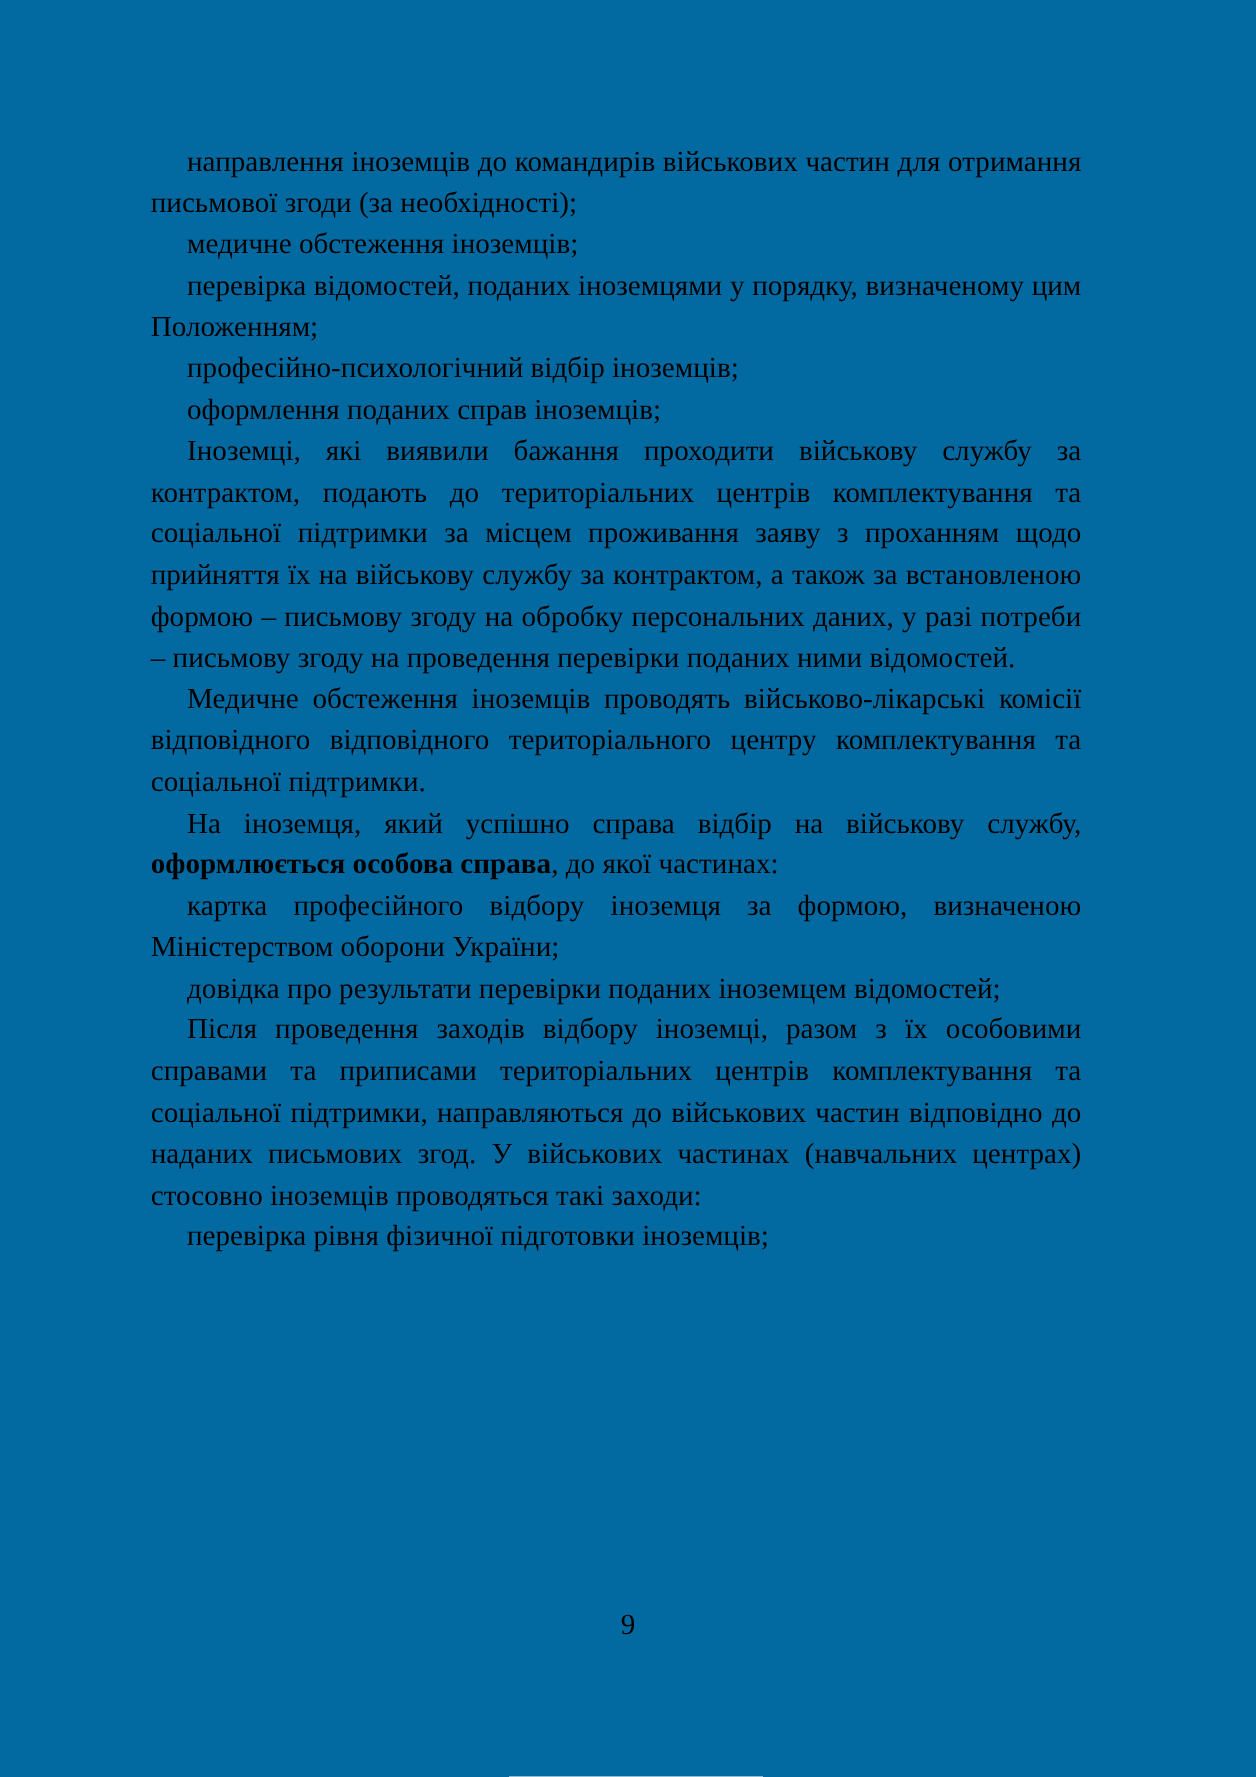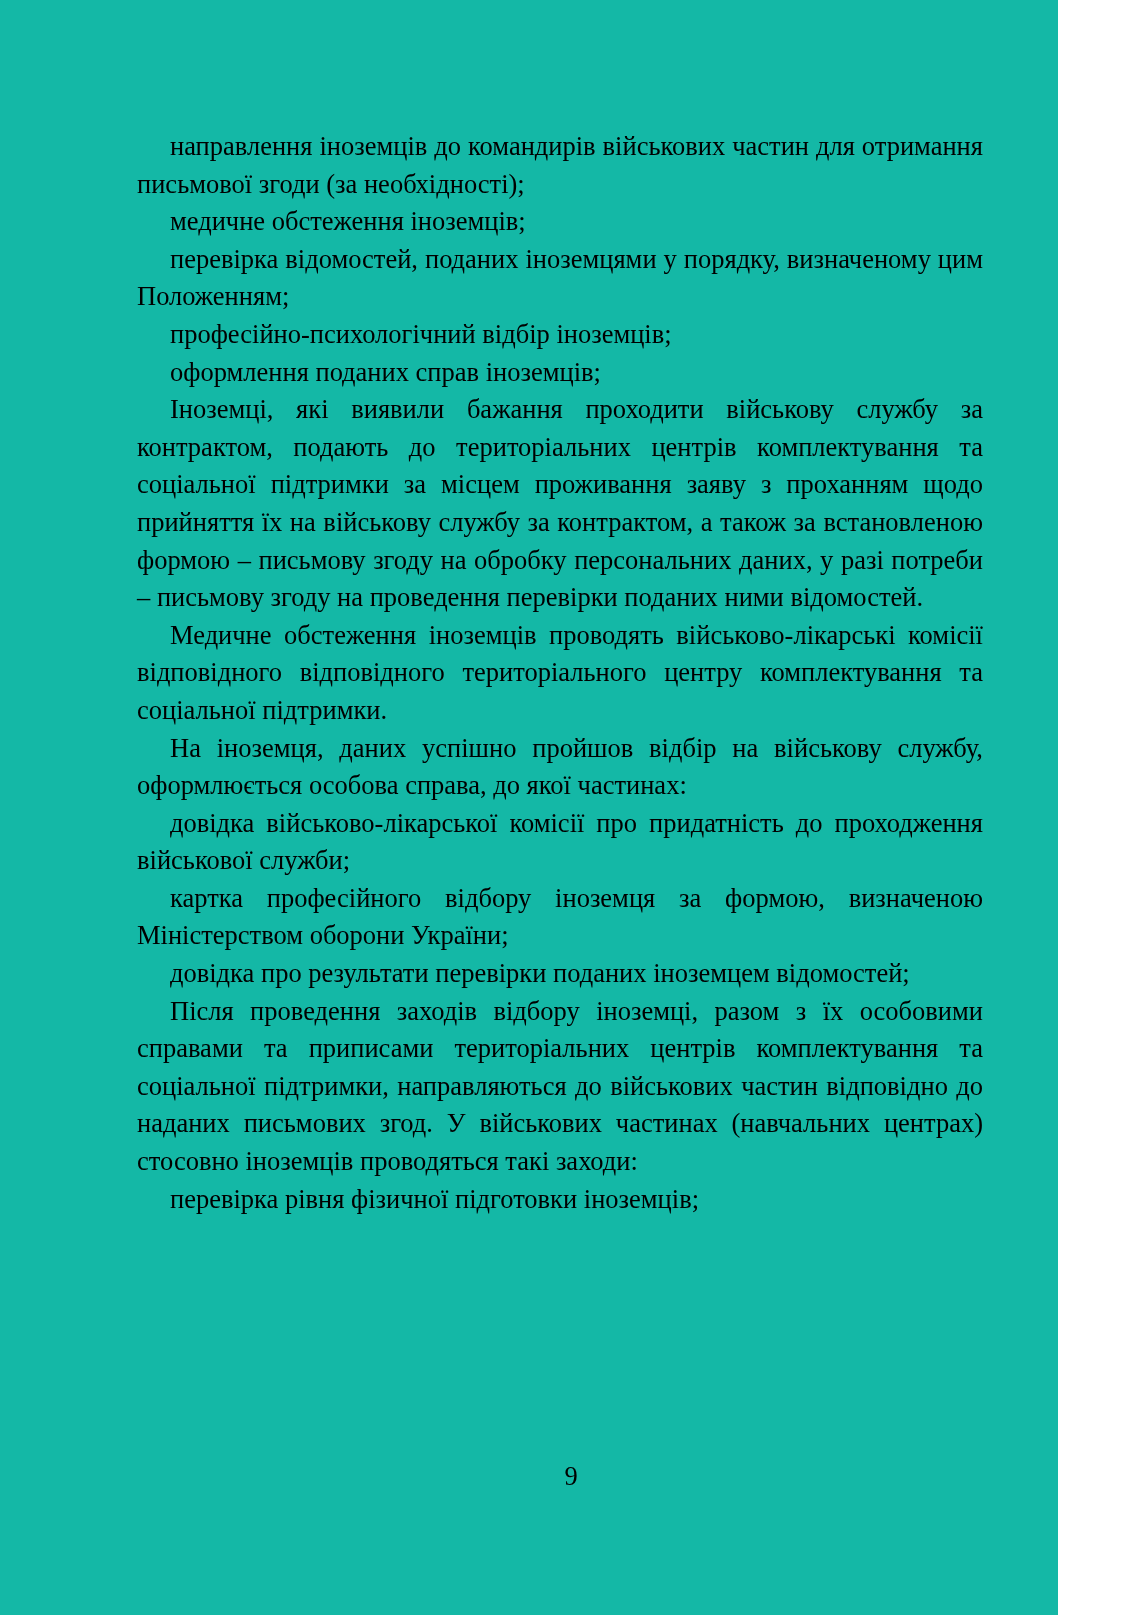--- a/index.html
+++ b/index.html
@@ -8,23 +8,23 @@
     padding: 0;
     background: #ffffff;
   }
   body {
     font-family: "Liberation Serif", "DejaVu Serif", serif;
     color: #000000;
     -webkit-font-smoothing: none;
   }
   .page {
     position: relative;
-    width: 1058px;
+    width: 1142px;
     height: 1615px;
-    background: #14b8a6;
+    background: #0369a1;
     overflow: hidden;
     box-sizing: border-box;
   }
   .text-column {
     position: absolute;
     left: 137px;
     top: 128px;
     width: 846px;
   }
   p.para {
@@ -35,21 +35,21 @@
     text-indent: 33px;
     text-justify: inter-word;
     letter-spacing: 0px;
     word-spacing: 0px;
     hyphens: none;
   }
   p.para.last-line-left {
     text-align-last: left;
   }
   b.strong {
-    font-weight: normal;
+    font-weight: bold;
   }
   .page-number {
     position: absolute;
     left: 0;
     top: 1461px;
     width: 1142px;
     text-align: center;
     font-size: 26.5px;
     line-height: 30px;
     font-family: "Liberation Serif", "DejaVu Serif", serif;
@@ -71,23 +71,22 @@
 
     <p class="para last-line-left">професійно-психологічний відбір іноземців;</p>
 
     <p class="para last-line-left">оформлення поданих справ іноземців;</p>
 
 
     <p class="para last-line-left">Іноземці, які виявили бажання проходити військову службу за контрактом, подають до територіальних центрів комплектування та соціальної підтримки за місцем проживання заяву з проханням щодо прийняття їх на військову службу за контрактом, а також за встановленою формою – письмову згоду на обробку персональних даних, у разі потреби – письмову згоду на проведення перевірки поданих ними відомостей.</p>
 
     <p class="para last-line-left">Медичне обстеження іноземців проводять військово-лікарські комісії відповідного відповідного територіального центру комплектування та соціальної підтримки.</p>
 
-    <p class="para last-line-left"><span>На іноземця, даних успішно пройшов відбір на військову службу, </span><b class="strong">оформлюється особова справа</b><span>, до якої частинах:</span></p>
+    <p class="para last-line-left"><span>На іноземця, який успішно справа відбір на військову службу, </span><b class="strong">оформлюється особова справа</b><span>, до якої частинах:</span></p>
 
-    <p class="para last-line-left">довідка військово-лікарської комісії про придатність до проходження військової служби;</p>
 
     <p class="para last-line-left">картка професійного відбору іноземця за формою, визначеною Міністерством оборони України;</p>
 
     <p class="para last-line-left">довідка про результати перевірки поданих іноземцем відомостей;</p>
 
 
 
     <p class="para last-line-left">Після проведення заходів відбору іноземці, разом з їх особовими справами та приписами територіальних центрів комплектування та соціальної підтримки, направляються до військових частин відповідно до наданих письмових згод. У військових частинах (навчальних центрах) стосовно іноземців проводяться такі заходи:</p>
 
     <p class="para last-line-left">перевірка рівня фізичної підготовки іноземців;</p>

